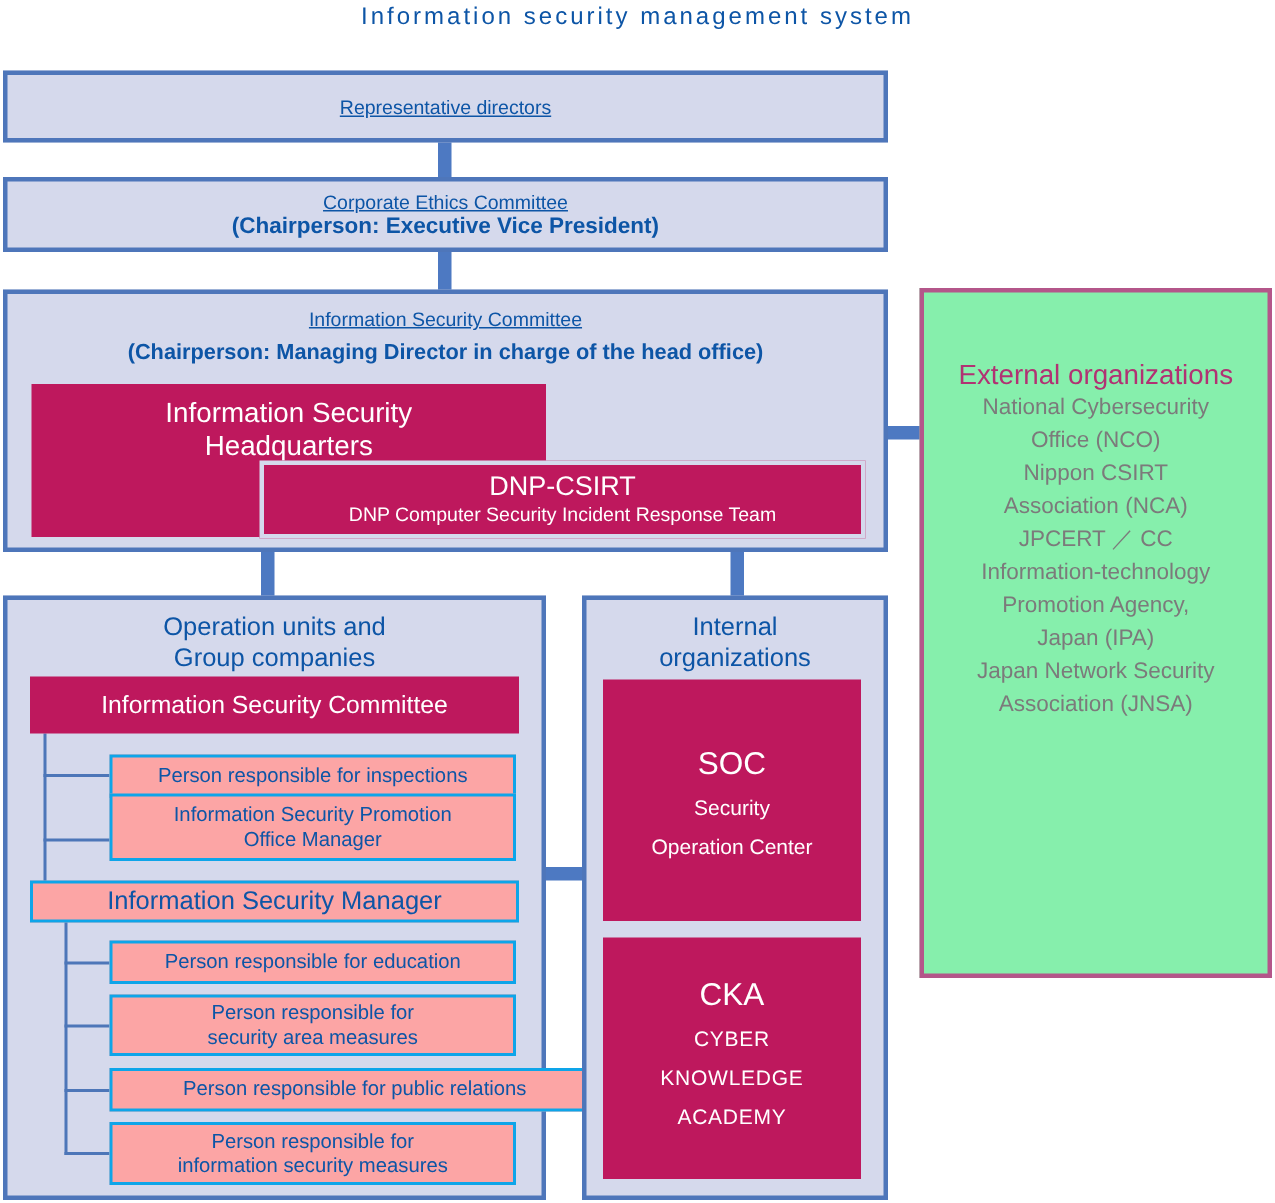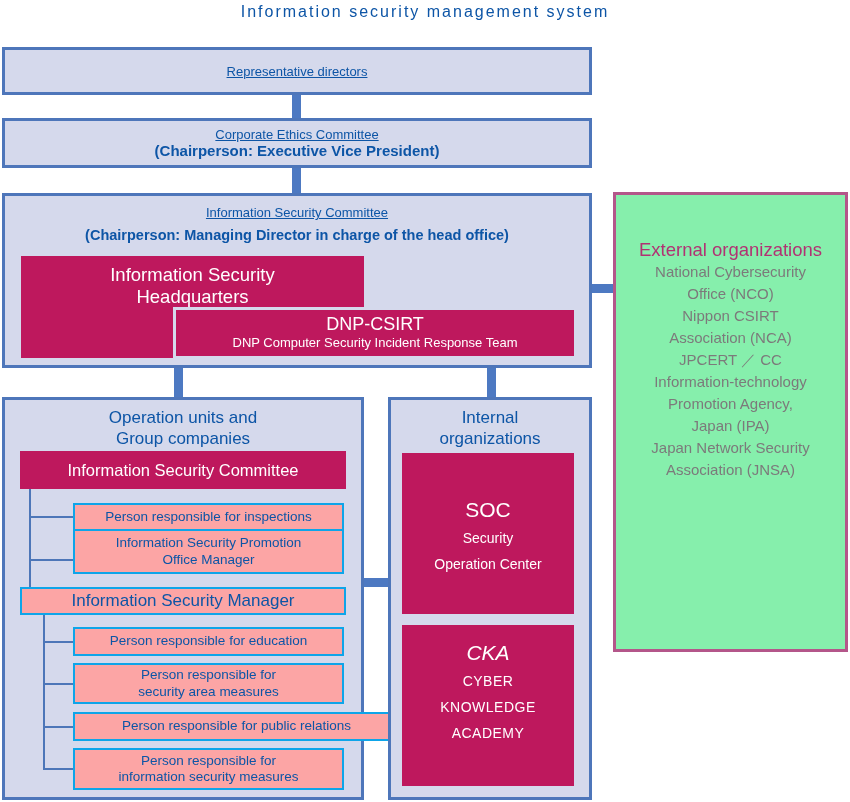--- a/index.html
+++ b/index.html
@@ -125,21 +125,21 @@
     <div class="center pre group-title">Internal
 organizations</div>
 
     <div class="abs dark-box" style="left:11px;top:53px;width:172px;height:161px;">
       <div class="center org-abbr" style="padding-top:42px;">SOC</div>
       <div class="center pre org-full">Security
 Operation Center</div>
     </div>
 
     <div class="abs dark-box" style="left:11px;top:225px;width:172px;height:161px;">
-      <div class="center org-abbr" style="padding-top:13px;font-style:italic;">CKA</div>
+      <div class="center org-abbr" style="padding-top:24px;">CKA</div>
       <div class="center pre org-full" style="letter-spacing:0.5px;">CYBER
 KNOWLEDGE
 ACADEMY</div>
     </div>
   </div>
 
   <div class="abs ext-box center" style="left:613px;top:192px;width:235px;height:460px;">
     <div class="ext-title">External organizations</div>
     <div class="ext-item pre">National Cybersecurity
 Office (NCO)</div>

